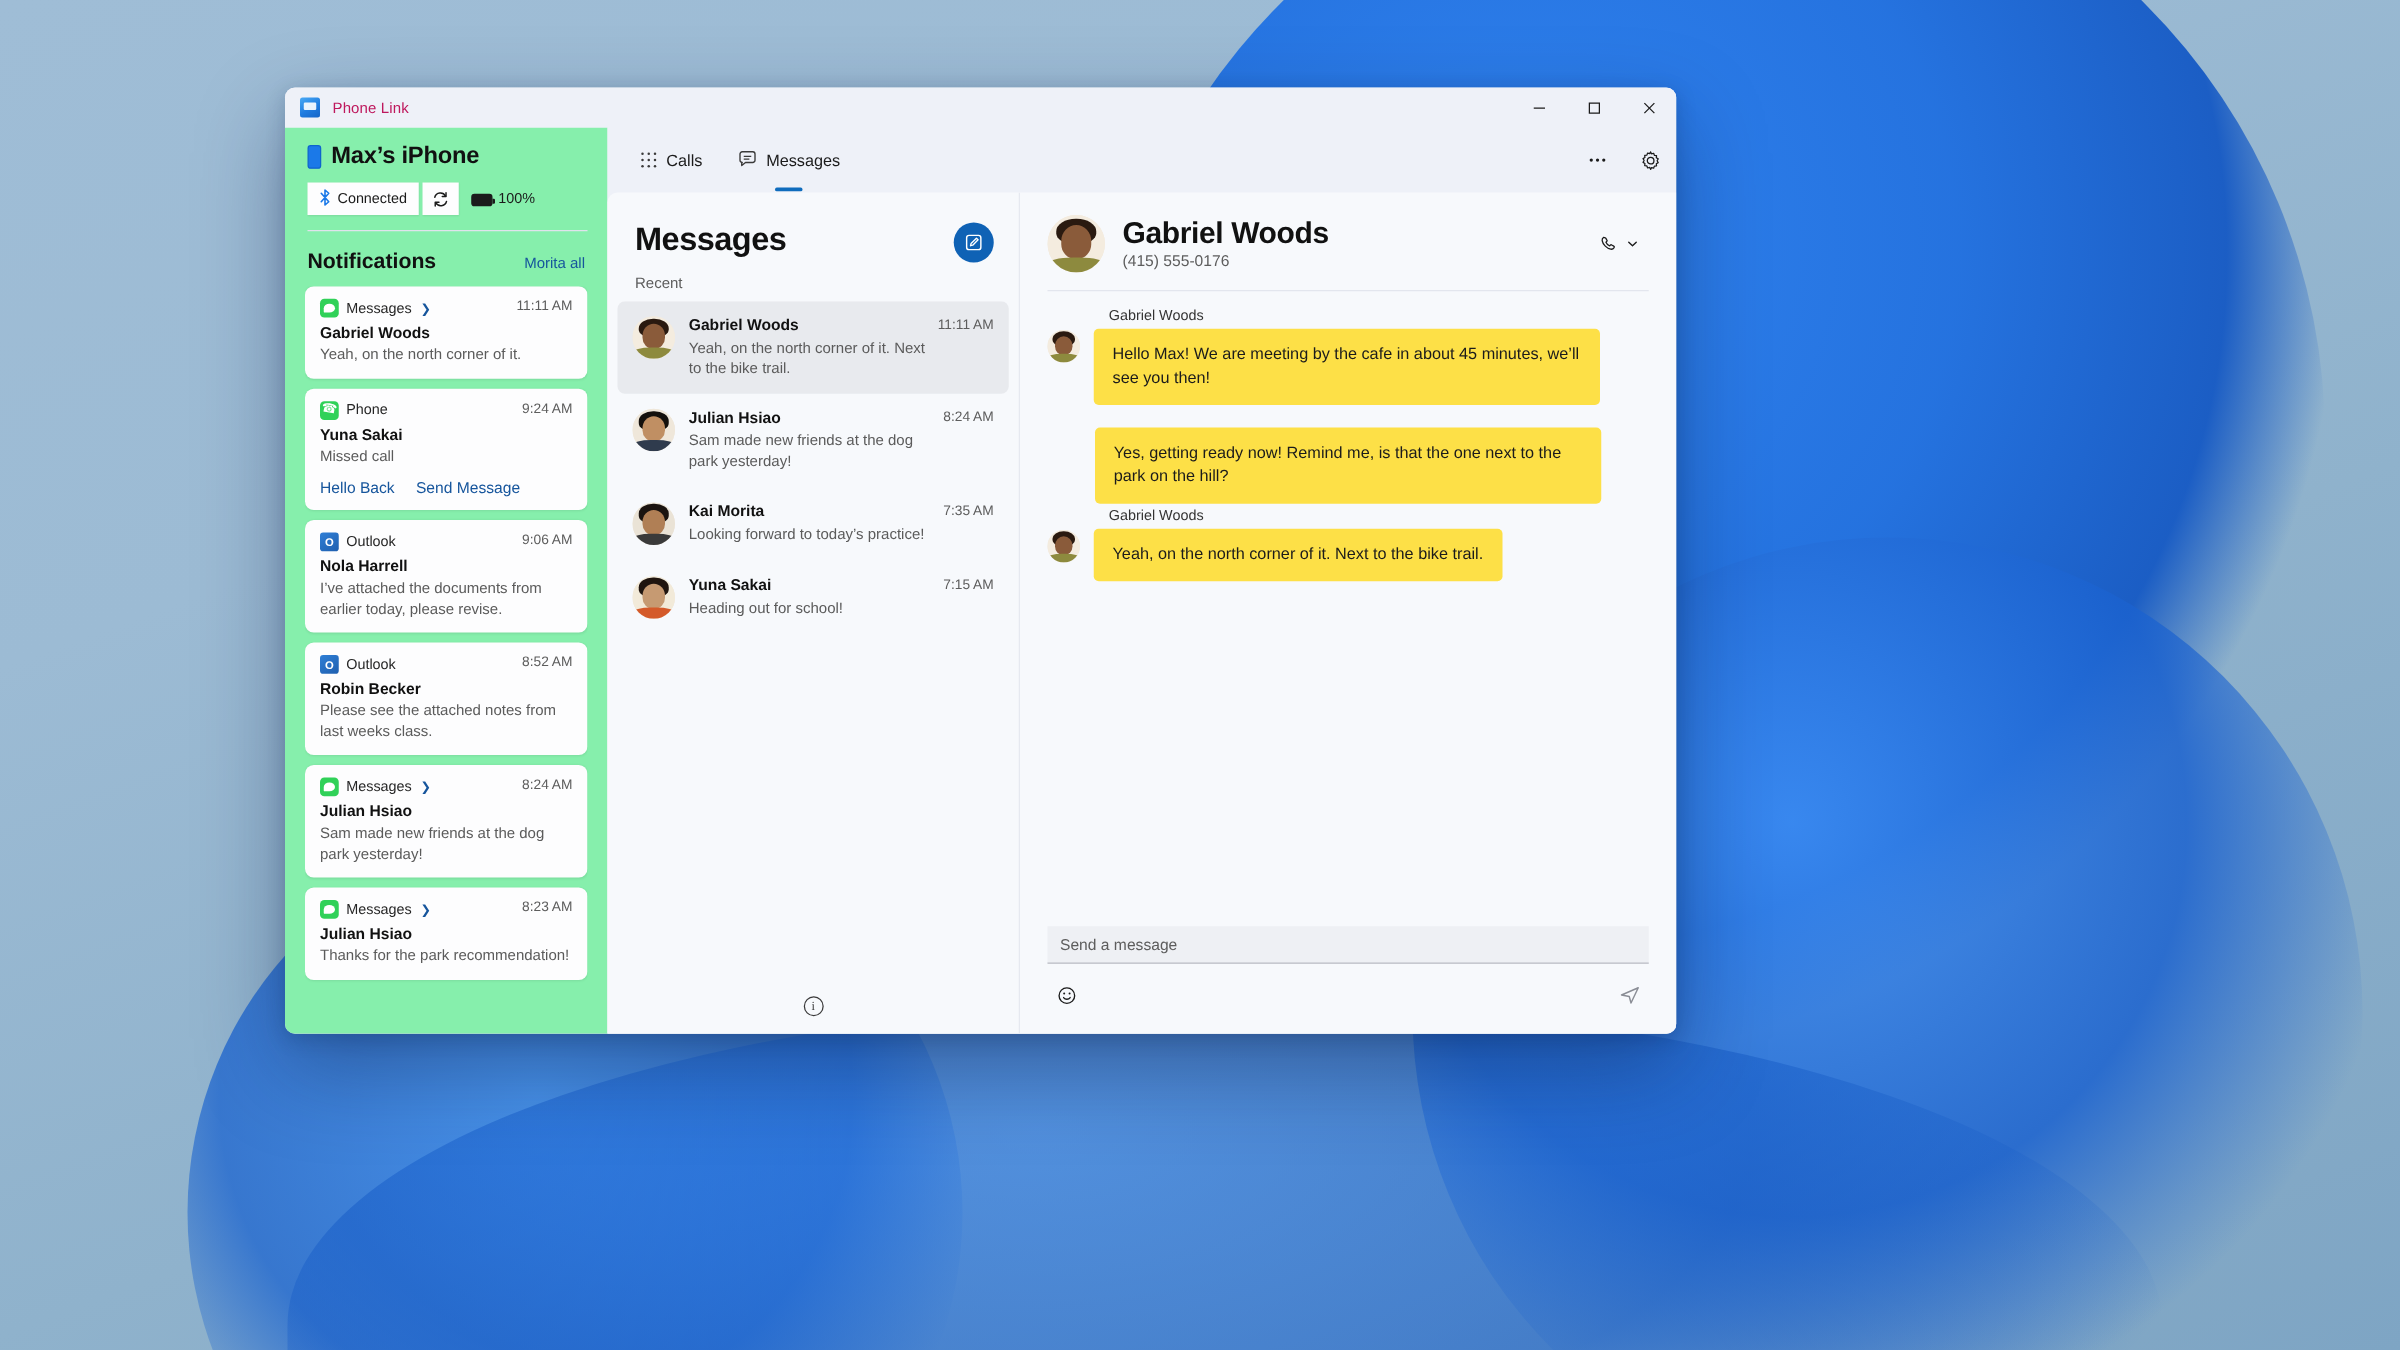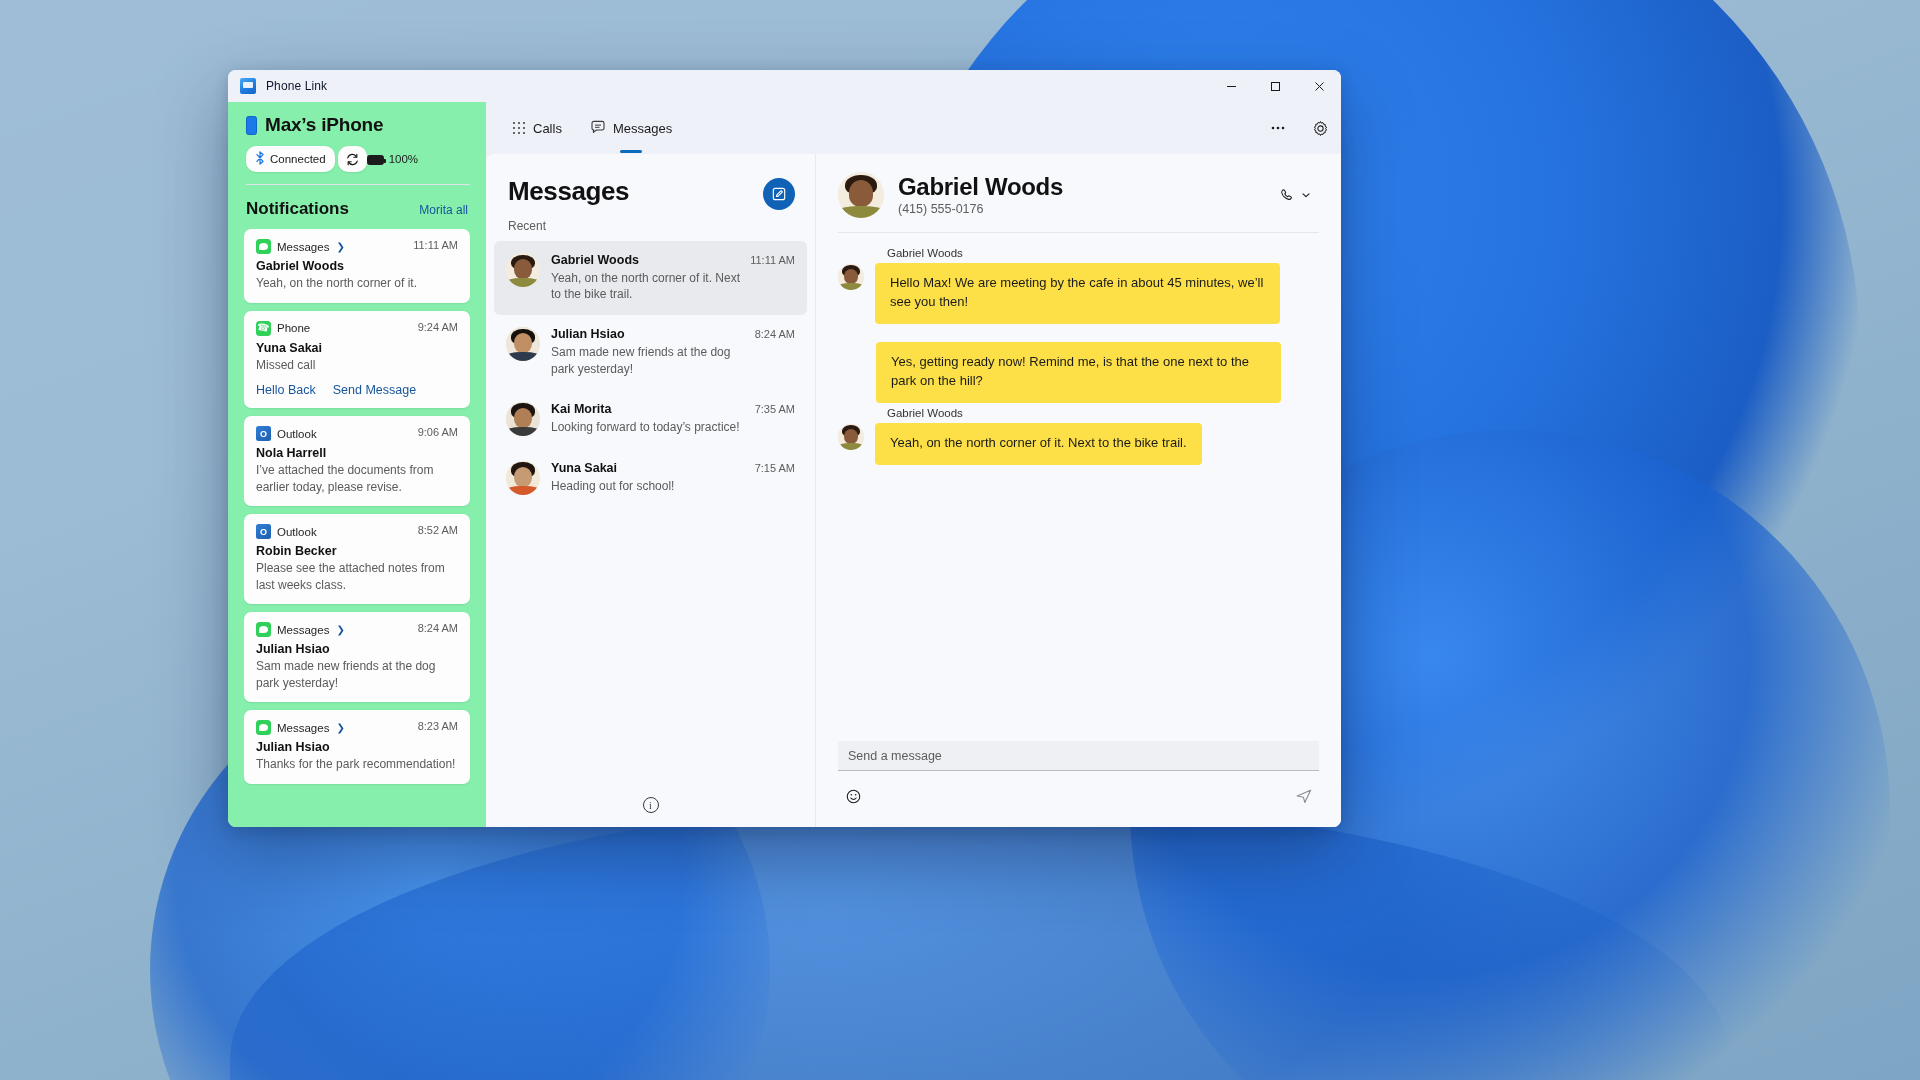--- a/index.html
+++ b/index.html
@@ -83,21 +83,21 @@
     position: absolute;
     left: 3px; top: 4px;
     width: 10px; height: 6px;
     background: #fff;
     border-radius: 1px;
     opacity: .9;
   }
   .tb-title {
     margin-left: 10px;
     font-size: 12px;
-    color: #0f172a;
+    color: #be185d;
     letter-spacing: .1px;
   }
   .tb-spacer { flex: 1; }
   .winbtn {
     width: 44px; height: 32px;
     display: flex; align-items: center; justify-content: center;
     font-size: 11px;
     color: #1b1b1b;
     cursor: default;
   }
@@ -142,33 +142,34 @@
   }
   .status-row {
     display: flex;
     align-items: center;
     gap: 0;
     margin-top: 10px;
     padding-left: 2px;
   }
   .pill {
     background: #fdfdfe;
-    border-radius: 10px;
+    border-radius: 0;
     height: 26px;
     display: flex;
     align-items: center;
     gap: 5px;
     padding: 0 9px;
     box-shadow: 0 .5px 1.5px rgba(0,0,0,.09);
     font-size: 11.5px;
     color: #1b1b1b;
   }
   .pill.sync { padding: 0 7px; margin-left: 3px; }
   .batt-wrap {
     display: flex; align-items: flex-end; gap: 5px;
+    margin-left: 10px;
     font-size: 11.5px;
     color: #1b1b1b;
   }
   .batt-icon {
     width: 17px; height: 10px;
     border: 1.4px solid #1b1b1b;
     border-radius: 2.5px;
     position: relative;
     background: #1b1b1b;
   }

